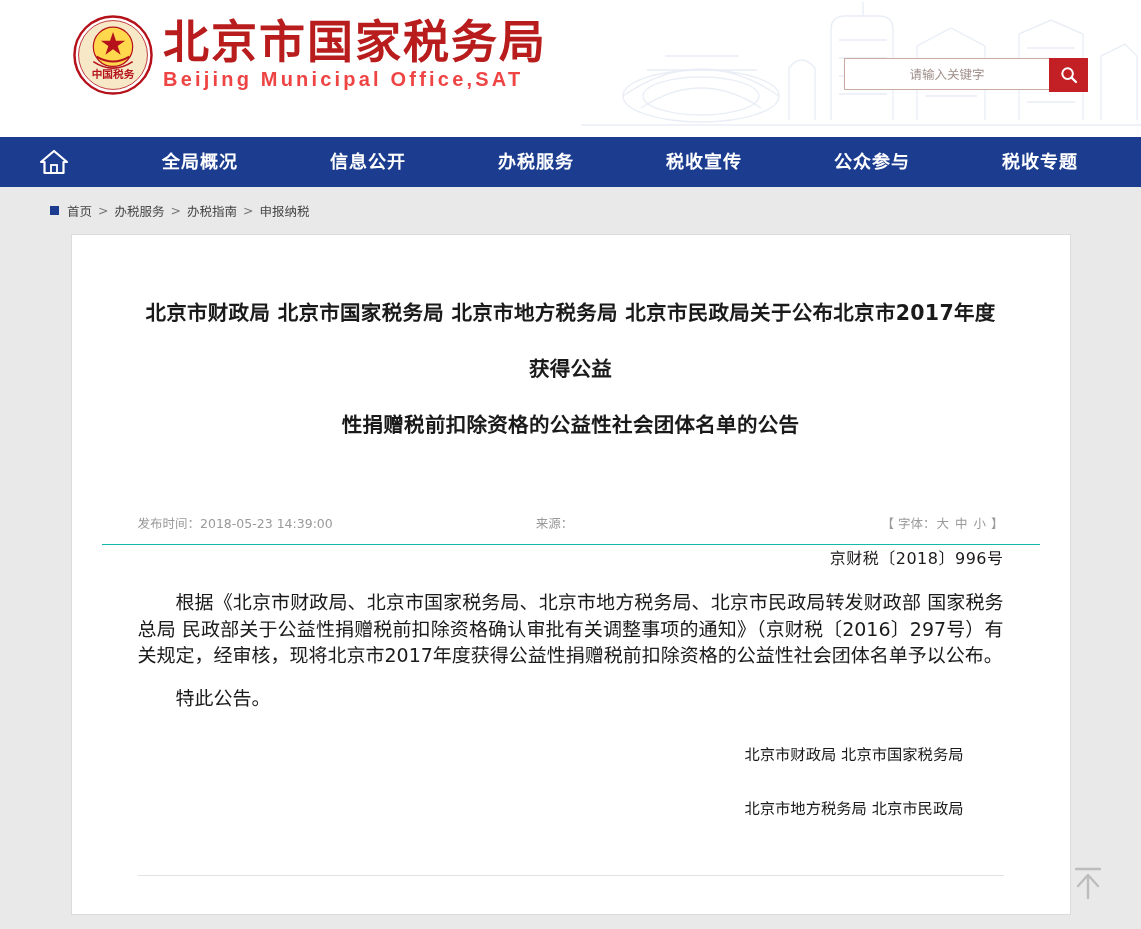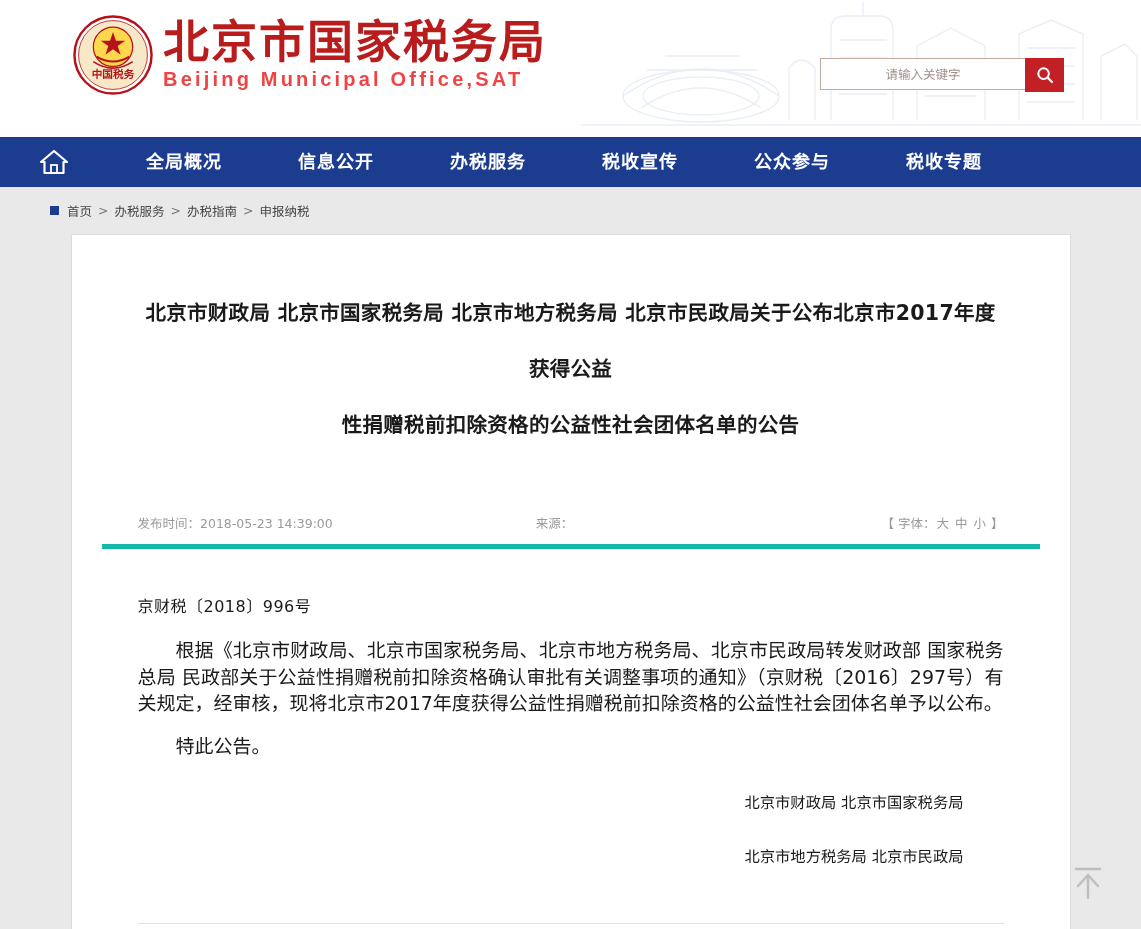--- a/index.html
+++ b/index.html
@@ -75,20 +75,21 @@
     height: 32px;
     box-sizing: border-box;
     border: 1px solid #c9a9a0;
     border-right: none;
     background: #fff;
     padding: 0 8px;
     font-size: 12.5px;
     color: #9b8e8a;
     text-align: center;
     font-family: "DejaVu Sans", "Liberation Sans", sans-serif;
+    margin-left: 24px;
   }
   .search-input::placeholder { color: #a08f8a; opacity: 1; }
   .search-btn {
     width: 39px;
     height: 34px;
     background: #c32026;
     border: none;
     display: flex;
     align-items: center;
     justify-content: center;
@@ -96,20 +97,21 @@
   }
   .search-btn svg { display: block; }
 
   
   .nav {
     width: 1141px;
     height: 50px;
     background: #1b3c8f;
     display: flex;
     align-items: center;
+    gap: 16px;
   }
   .nav-home {
     width: 108px;
     display: flex;
     align-items: center;
     justify-content: center;
     height: 50px;
     cursor: pointer;
   }
   .nav-item {
@@ -169,36 +171,35 @@
     padding: 10px 36px 0 36px;
   }
   .meta-row {
     margin-top: 60px;
     display: flex;
     align-items: center;
     font-size: 12.5px;
     color: #9a9a9a;
     font-family: "DejaVu Sans", "Liberation Sans", sans-serif;
     padding: 0 36px 12px 36px;
-    border-bottom: 5px solid #14b8a6;
+    border-bottom: 1px solid #14b8a6;
   }
   .meta-pub { width: 46%; }
   .meta-src { width: 28%; text-align: left; }
   .meta-font { flex: 1; text-align: right; }
   .meta-font span.sizer { cursor: pointer; padding: 0 1px; }
 
   .doc-body {
     padding: 0 36px;
     font-family: "DejaVu Sans", "Liberation Sans", sans-serif;
     color: #1a1a1a;
   }
   .doc-number {
-    text-align: left;
+    text-align: right;
     font-size: 16px;
-    margin-top: 44px;
     letter-spacing: .5px;
   }
   .doc-para {
     font-size: 19px;
     line-height: 26.5px;
     margin-top: 20px;
     text-align: justify;
     text-indent: 2em;
   }
   .doc-para.tight { margin-top: 16px; }

